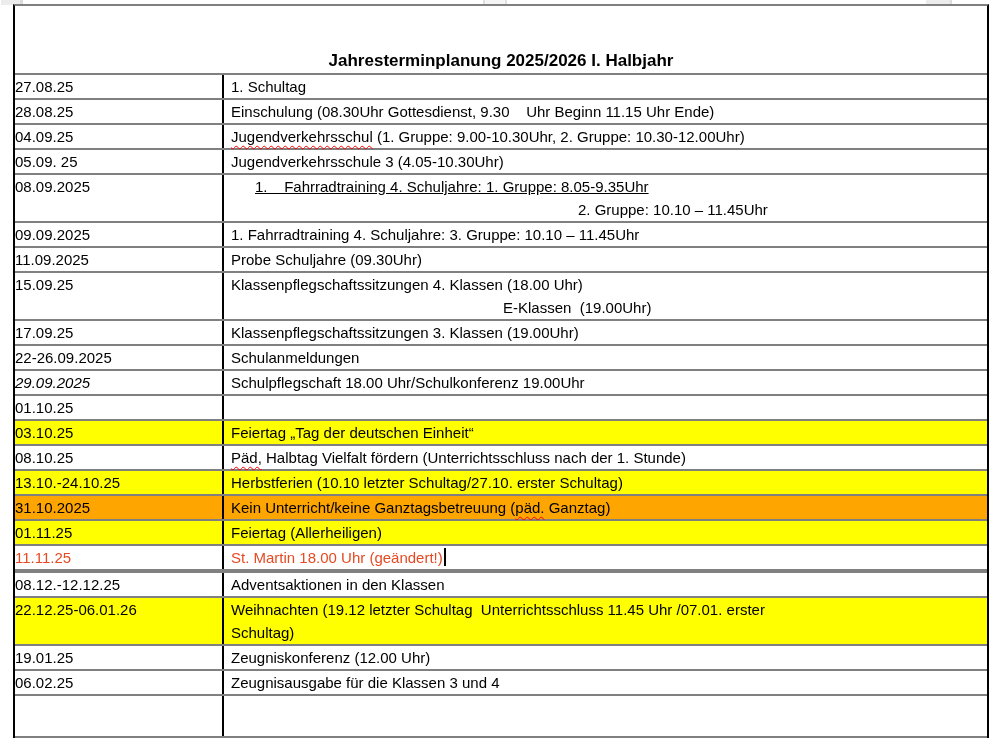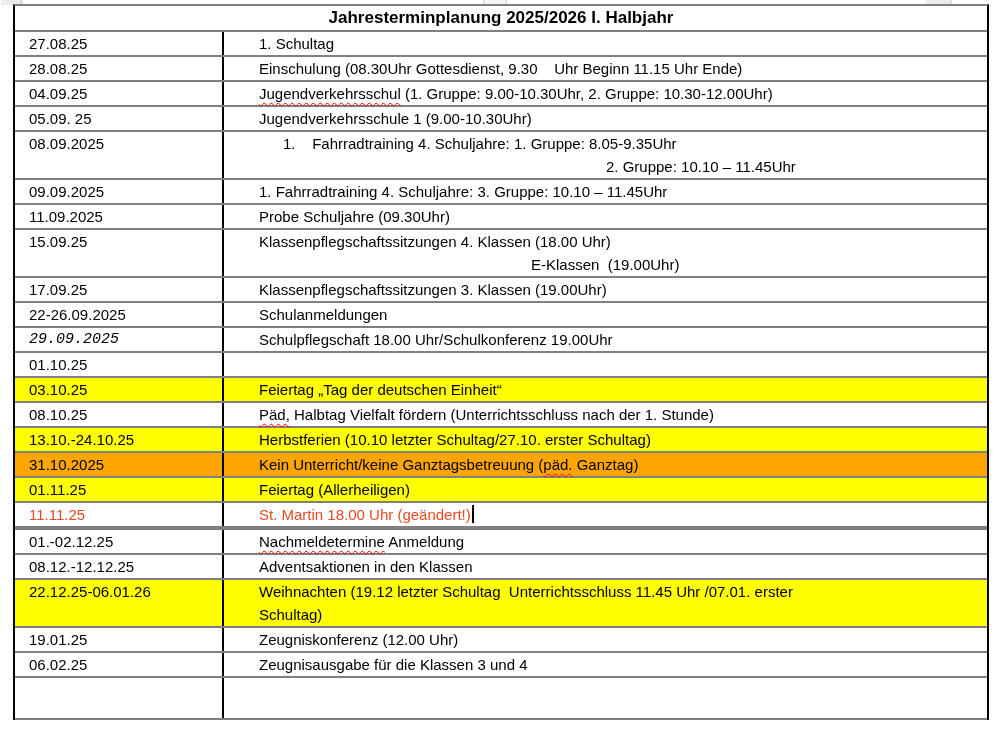--- a/index.html
+++ b/index.html
@@ -34,32 +34,33 @@
   .row.hl-orange { background: var(--orange); }
   .row.red-text .date, .row.red-text .event { color: var(--red); }
 
   .title-row { display: block; }
   .title {
     text-align: center;
     font-weight: bold;
     font-size: 17px;
     line-height: 24px;
     height: 24px;
+    margin-top: 43px;
   }
 
   .cell { box-sizing: border-box; }
   .date {
     width: 209px;
     flex: 0 0 209px;
     border-right: 2px solid #000;
-    padding-left: 14px;
+    padding-left: 0;
     white-space: pre-wrap;
   }
-  .date.italic { font-style: italic; font-family: Liberation Mono, monospace; }
-  .event { flex: 1 1 auto; padding-left: 7px; padding-right: 4px; margin-left: 28px; }
+  .date.italic { font-style: italic; }
+  .event { flex: 1 1 auto; padding-left: 7px; padding-right: 4px; }
   .line { white-space: pre-wrap; min-height: 23px; }
 
   .squiggle {
     text-decoration: underline;
     text-decoration-style: wavy;
     text-decoration-color: #ff0000;
     text-decoration-thickness: 1px;
     text-underline-offset: 3px;
   }
   .caret {
@@ -101,28 +102,28 @@
   <div class="row">
     <div class="cell date">04.09.25</div>
     <div class="cell event">
             <div class="line"><span class="squiggle">Jugendverkehrsschul</span><span> (1. Gruppe: 9.00-10.30Uhr, 2. Gruppe: 10.30-12.00Uhr)</span></div>
           </div>
   </div>
 
   <div class="row">
     <div class="cell date">05.09. 25</div>
     <div class="cell event">
-            <div class="line"><span>Jugendverkehrsschule 1 (9.00-10.30Uhr)</span></div>
+            <div class="line"><span>Jugendverkehrsschule 3 (4.05-10.30Uhr)</span></div>
           </div>
   </div>
 
   <div class="row">
     <div class="cell date">08.09.2025</div>
     <div class="cell event">
-            <div class="line" style="padding-left: 24px;"><span>1.    Fahrradtraining 4. Schuljahre: 1. Gruppe: 8.05-9.35Uhr</span></div>
+            <div class="line" style="padding-left: 24px; text-decoration: underline;"><span>1.    Fahrradtraining 4. Schuljahre: 1. Gruppe: 8.05-9.35Uhr</span></div>
             <div class="line" style="padding-left: 347px;"><span>2. Gruppe: 10.10 – 11.45Uhr</span></div>
           </div>
   </div>
 
   <div class="row">
     <div class="cell date">09.09.2025</div>
     <div class="cell event">
             <div class="line"><span>1. Fahrradtraining 4. Schuljahre: 3. Gruppe: 10.10 – 11.45Uhr</span></div>
           </div>
   </div>
@@ -205,26 +206,20 @@
   <div class="row red-text">
     <div class="cell date">11.11.25</div>
     <div class="cell event">
             <div class="line"><span>St. Martin 18.00 Uhr (geändert!)</span><span class="caret"></span></div>
           </div>
   </div>
 
   <div class="row">
   </div>
 
-  <div class="row">
-    <div class="cell date">01.-02.12.25</div>
-    <div class="cell event">
-            <div class="line"><span class="squiggle">Nachmeldetermine</span><span> Anmeldung</span></div>
-          </div>
-  </div>
 
   <div class="row">
     <div class="cell date">08.12.-12.12.25</div>
     <div class="cell event">
             <div class="line"><span>Adventsaktionen in den Klassen</span></div>
           </div>
   </div>
 
   <div class="row hl-yellow">
     <div class="cell date">22.12.25-06.01.26</div>

